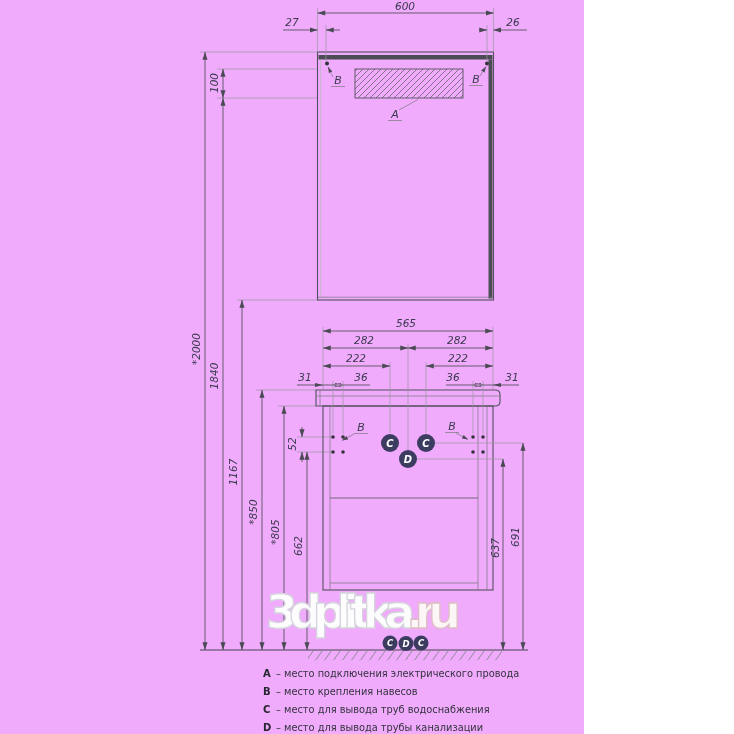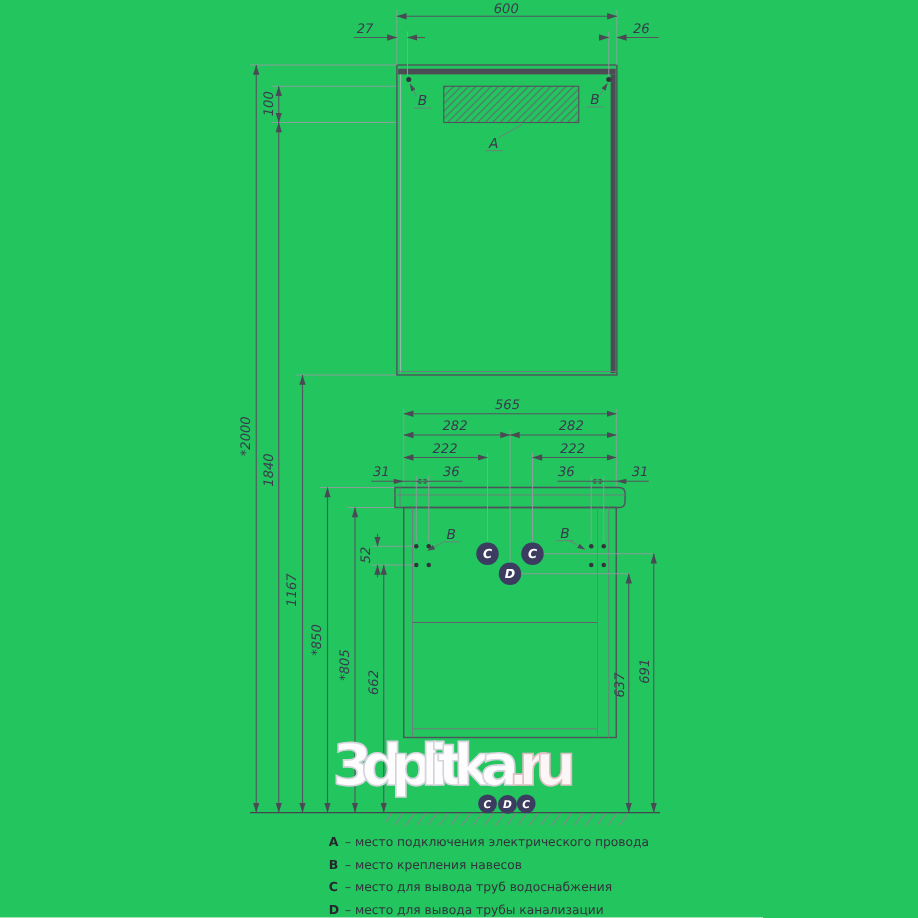--- a/index.html
+++ b/index.html
@@ -1,16 +1,16 @@
 <!DOCTYPE html>
 <html><head>
 <meta charset="utf-8">
 <style>
   html,body{margin:0;padding:0;background:#ffffff;}
-  .stage{position:relative;width:734px;height:734px;background:#22c55e;overflow:hidden;
+  .stage{position:relative;width:584px;height:734px;background:#f0abfc;overflow:hidden;
          font-family:"DejaVu Sans",sans-serif;}
   svg{position:absolute;left:0;top:0;}
   .ext{stroke:#9a9aa2;stroke-width:0.7;fill:none;}
   .dimline{stroke:#56565f;stroke-width:0.9;fill:none;}
   .struct{stroke:#52525c;stroke-width:1.1;fill:none;}
   .thin{stroke:#77777f;stroke-width:0.7;fill:none;}
   .dim{font:italic 10.5px "DejaVu Sans",sans-serif;fill:#3a3a4e;}
   .lbl{font:italic 11px "DejaVu Sans",sans-serif;fill:#3a3a4e;}
   .circ-letter{font:italic bold 10px "DejaVu Sans",sans-serif;fill:#ffffff;}
   .circ-letter-sm{font:italic bold 8.5px "DejaVu Sans",sans-serif;fill:#ffffff;}

